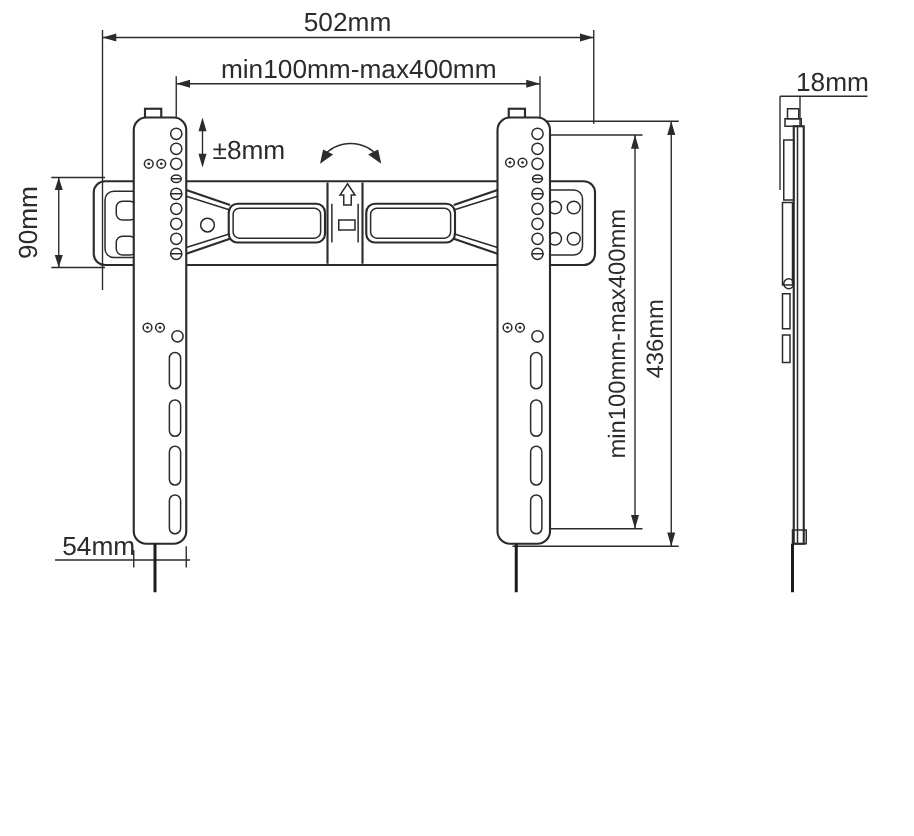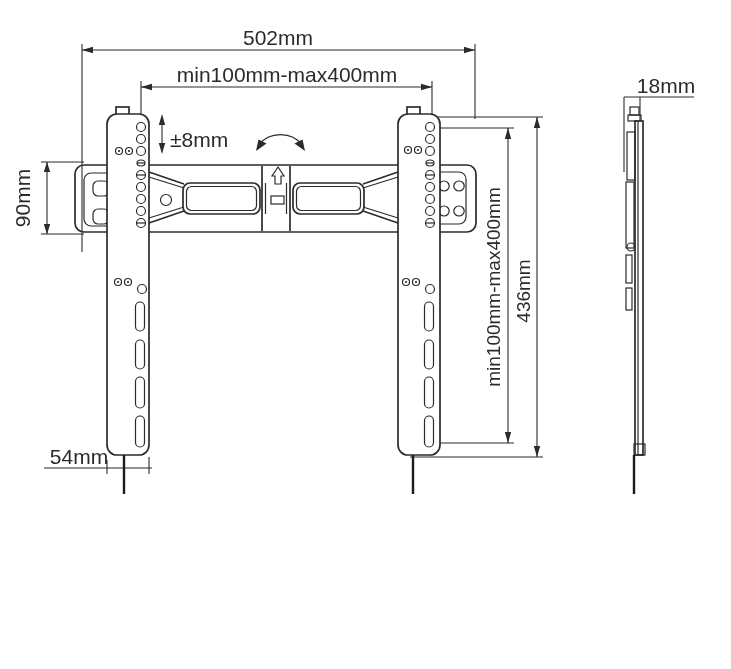--- a/index.html
+++ b/index.html
@@ -1,16 +1,16 @@
 <!DOCTYPE html>
 <html><head>
 <meta charset="utf-8">
 <style>
   html,body{margin:0;padding:0;background:#fff;}
-  .canvas{position:relative;width:731px;height:474px;background:#ffffff;overflow:hidden;margin-top:20px;}
+  .canvas{position:relative;width:731px;height:474px;background:#ffffff;overflow:hidden;}
   svg{display:block;}
   svg text{font-family:"Liberation Sans",sans-serif;fill:#2b2b2b;}
   .dim-text{font-size:21px;}
   .dim-text-sm{font-size:19px;}
   .ln{stroke:#2b2b2b;fill:none;}
   .outline{stroke-width:1.7;}
   .thin{stroke-width:1.2;}
   .dim{stroke-width:1.1;}
   .ah{fill:#2b2b2b;stroke:none;}
   .whitefill{fill:#ffffff;stroke:#2b2b2b;}

